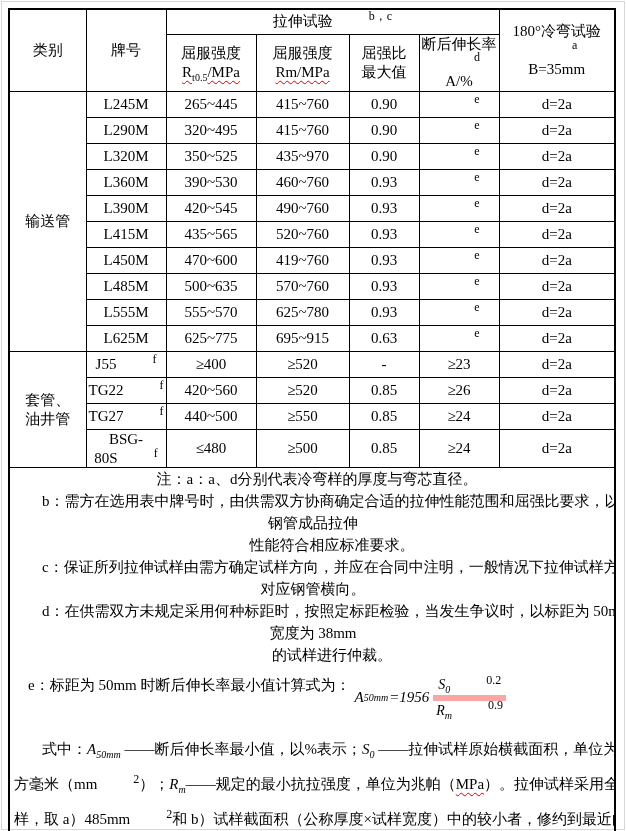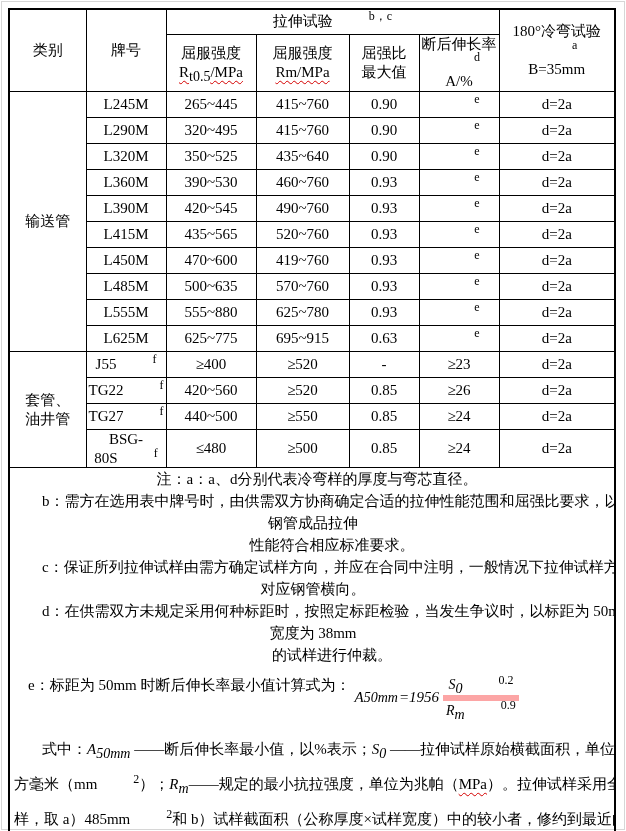--- a/index.html
+++ b/index.html
@@ -19,21 +19,21 @@
   table.spec td{
     border:1px solid #000;
     text-align:center;vertical-align:middle;
     padding:0 2px;overflow:hidden;
     line-height:1.25;
   }
   tr.h1{height:25px;}
   tr.h2{height:52px;margin-top:32px;}
   tbody.rows tr{height:26px;}
   sup{font-size:12px;line-height:0;padding-left:36px;}
-  sub{font-size:14px;line-height:0;}
+  sub{font-size:10px;line-height:0;}
   .wavy{
     text-decoration:underline;
     text-decoration-style:wavy;
     text-decoration-color:#d40000;
     text-decoration-thickness:1px;
     text-underline-offset:3px;
   }
   td.notes{
     vertical-align:top;text-align:left;
     height:372px;padding:3px 8px 0 0;
@@ -110,21 +110,21 @@
         <td>L290M</td>
         <td>320~495</td>
         <td>415~760</td>
         <td>0.90</td>
         <td><sup>e</sup></td>
         <td>d=2a</td>
       </tr>
       <tr>
         <td>L320M</td>
         <td>350~525</td>
-        <td>435~640</td>
+        <td>435~970</td>
         <td>0.90</td>
         <td><sup>e</sup></td>
         <td>d=2a</td>
       </tr>
       <tr>
         <td>L360M</td>
         <td>390~530</td>
         <td>460~760</td>
         <td>0.93</td>
         <td><sup>e</sup></td>
@@ -157,21 +157,21 @@
       <tr>
         <td>L485M</td>
         <td>500~635</td>
         <td>570~760</td>
         <td>0.93</td>
         <td><sup>e</sup></td>
         <td>d=2a</td>
       </tr>
       <tr>
         <td>L555M</td>
-        <td>555~880</td>
+        <td>555~570</td>
         <td>625~780</td>
         <td>0.93</td>
         <td><sup>e</sup></td>
         <td>d=2a</td>
       </tr>
       <tr>
         <td>L625M</td>
         <td>625~775</td>
         <td>695~915</td>
         <td>0.63</td>

